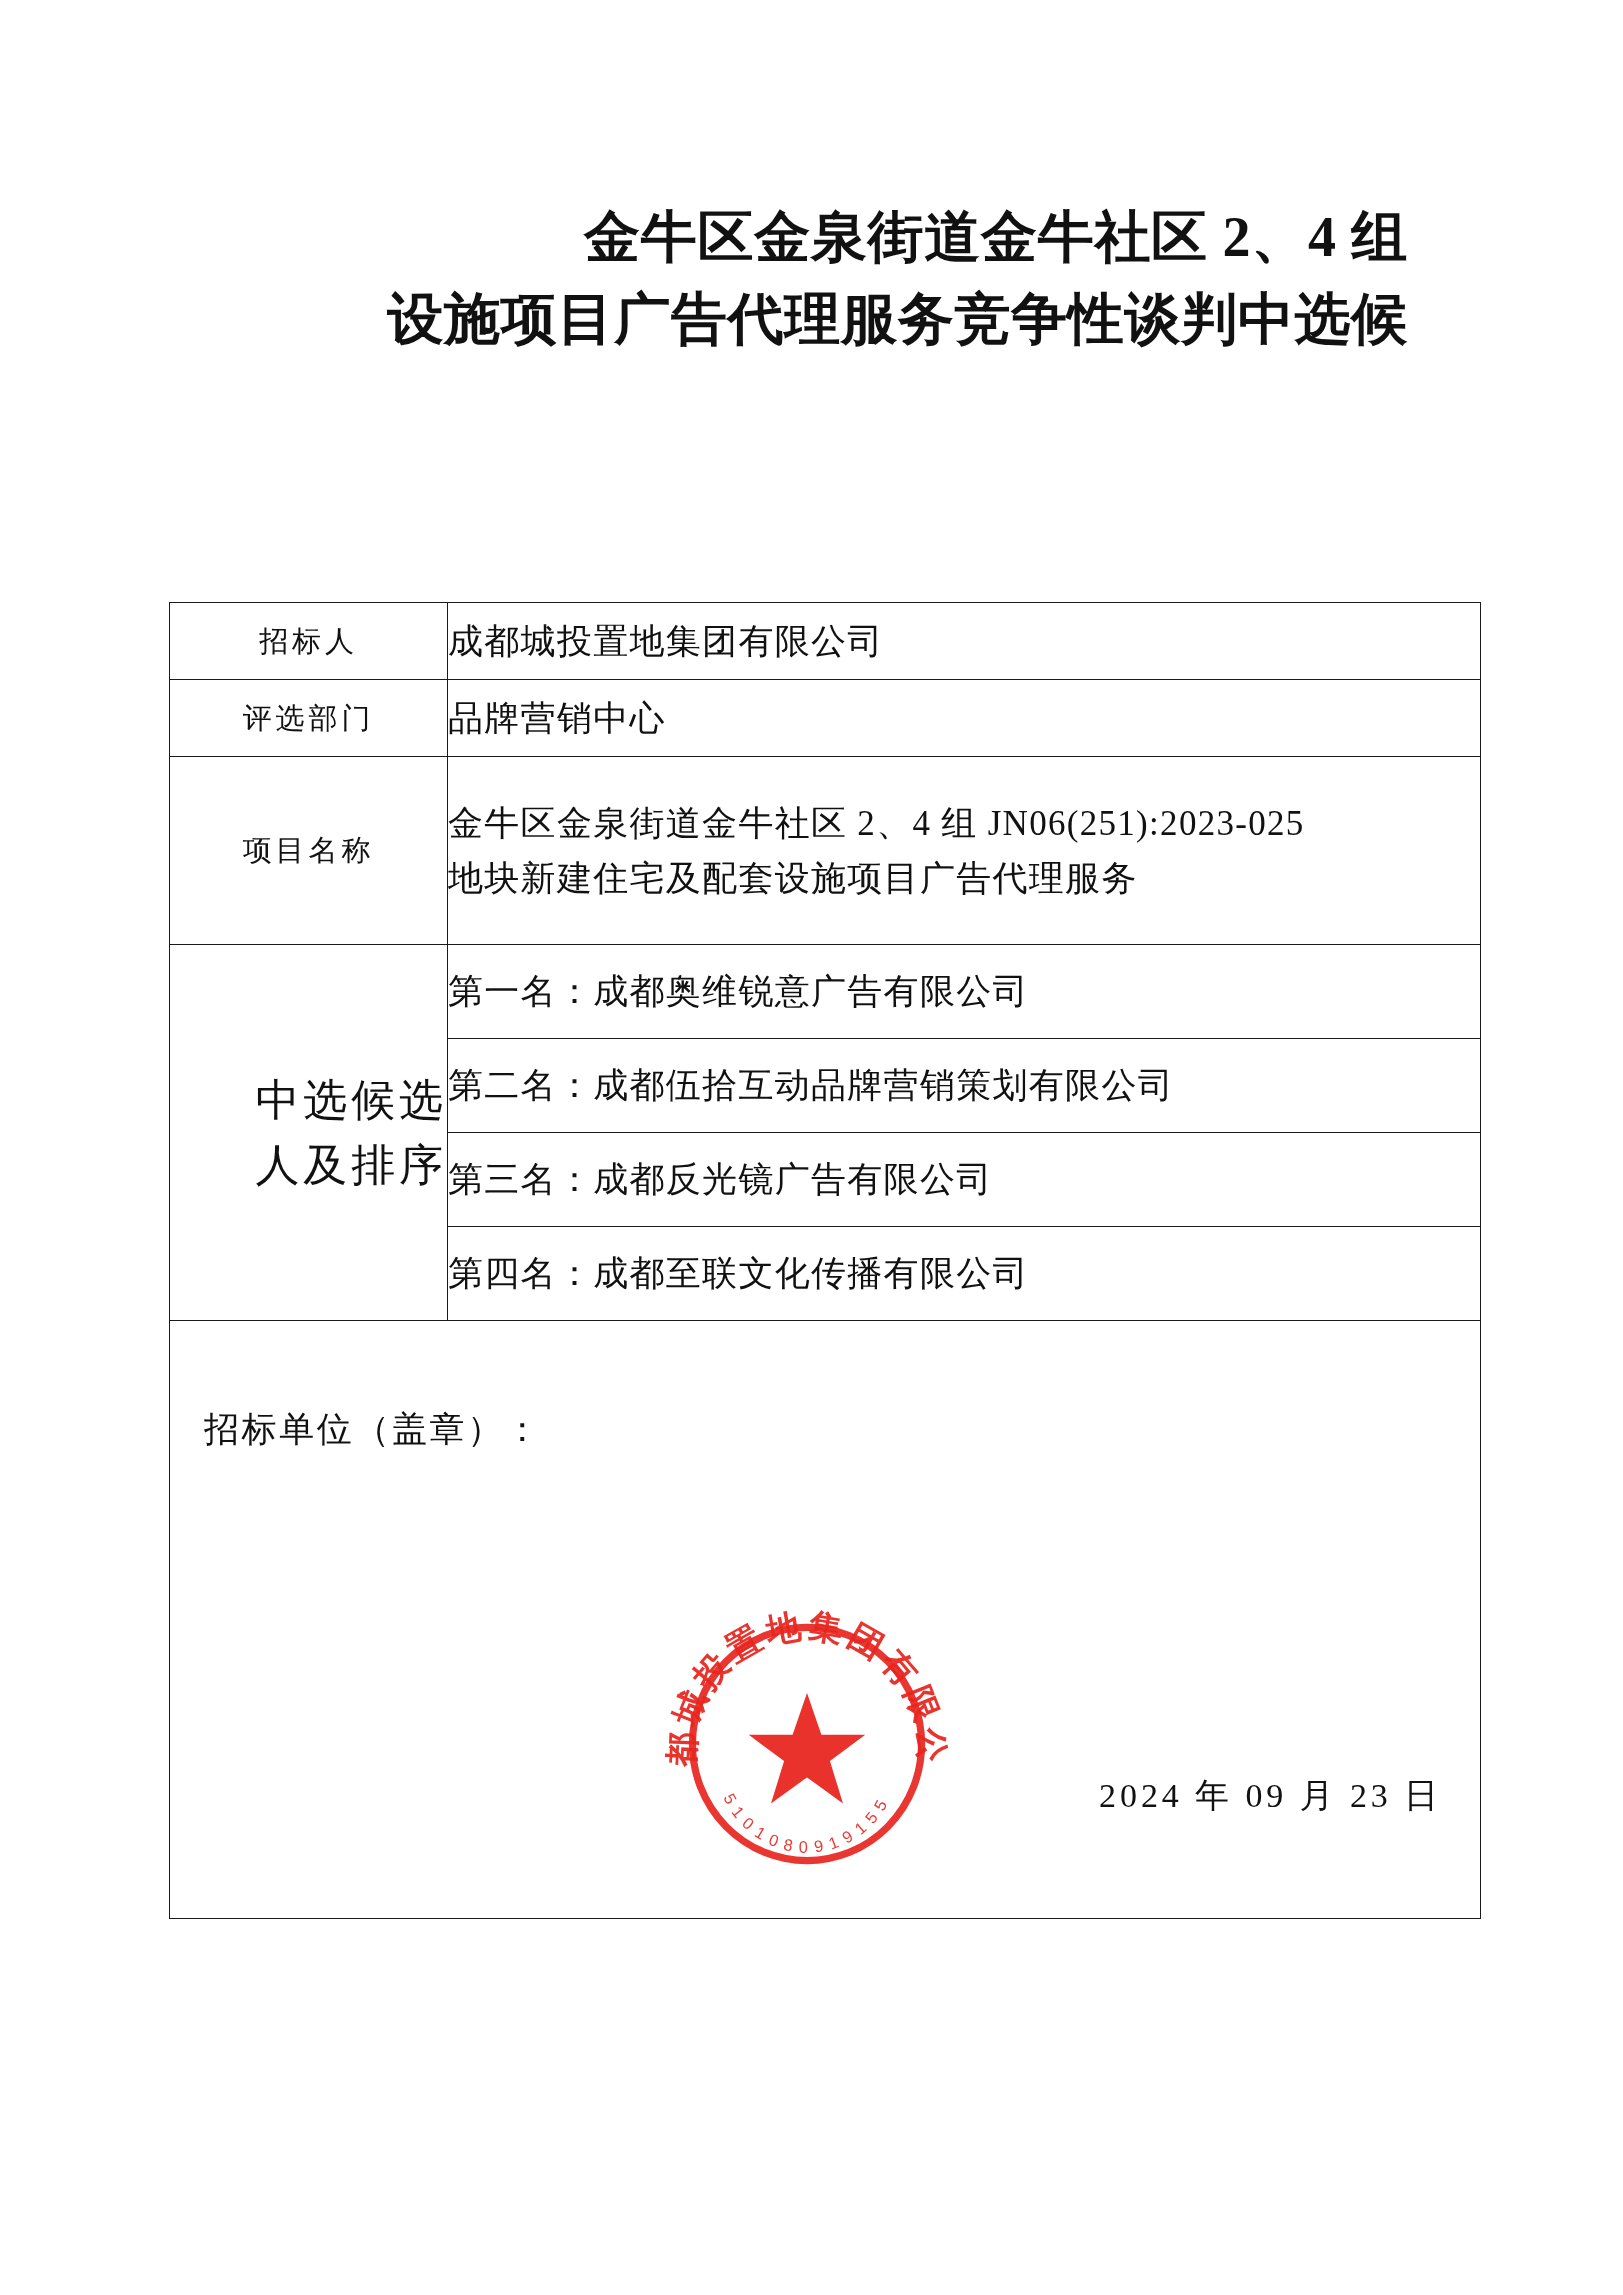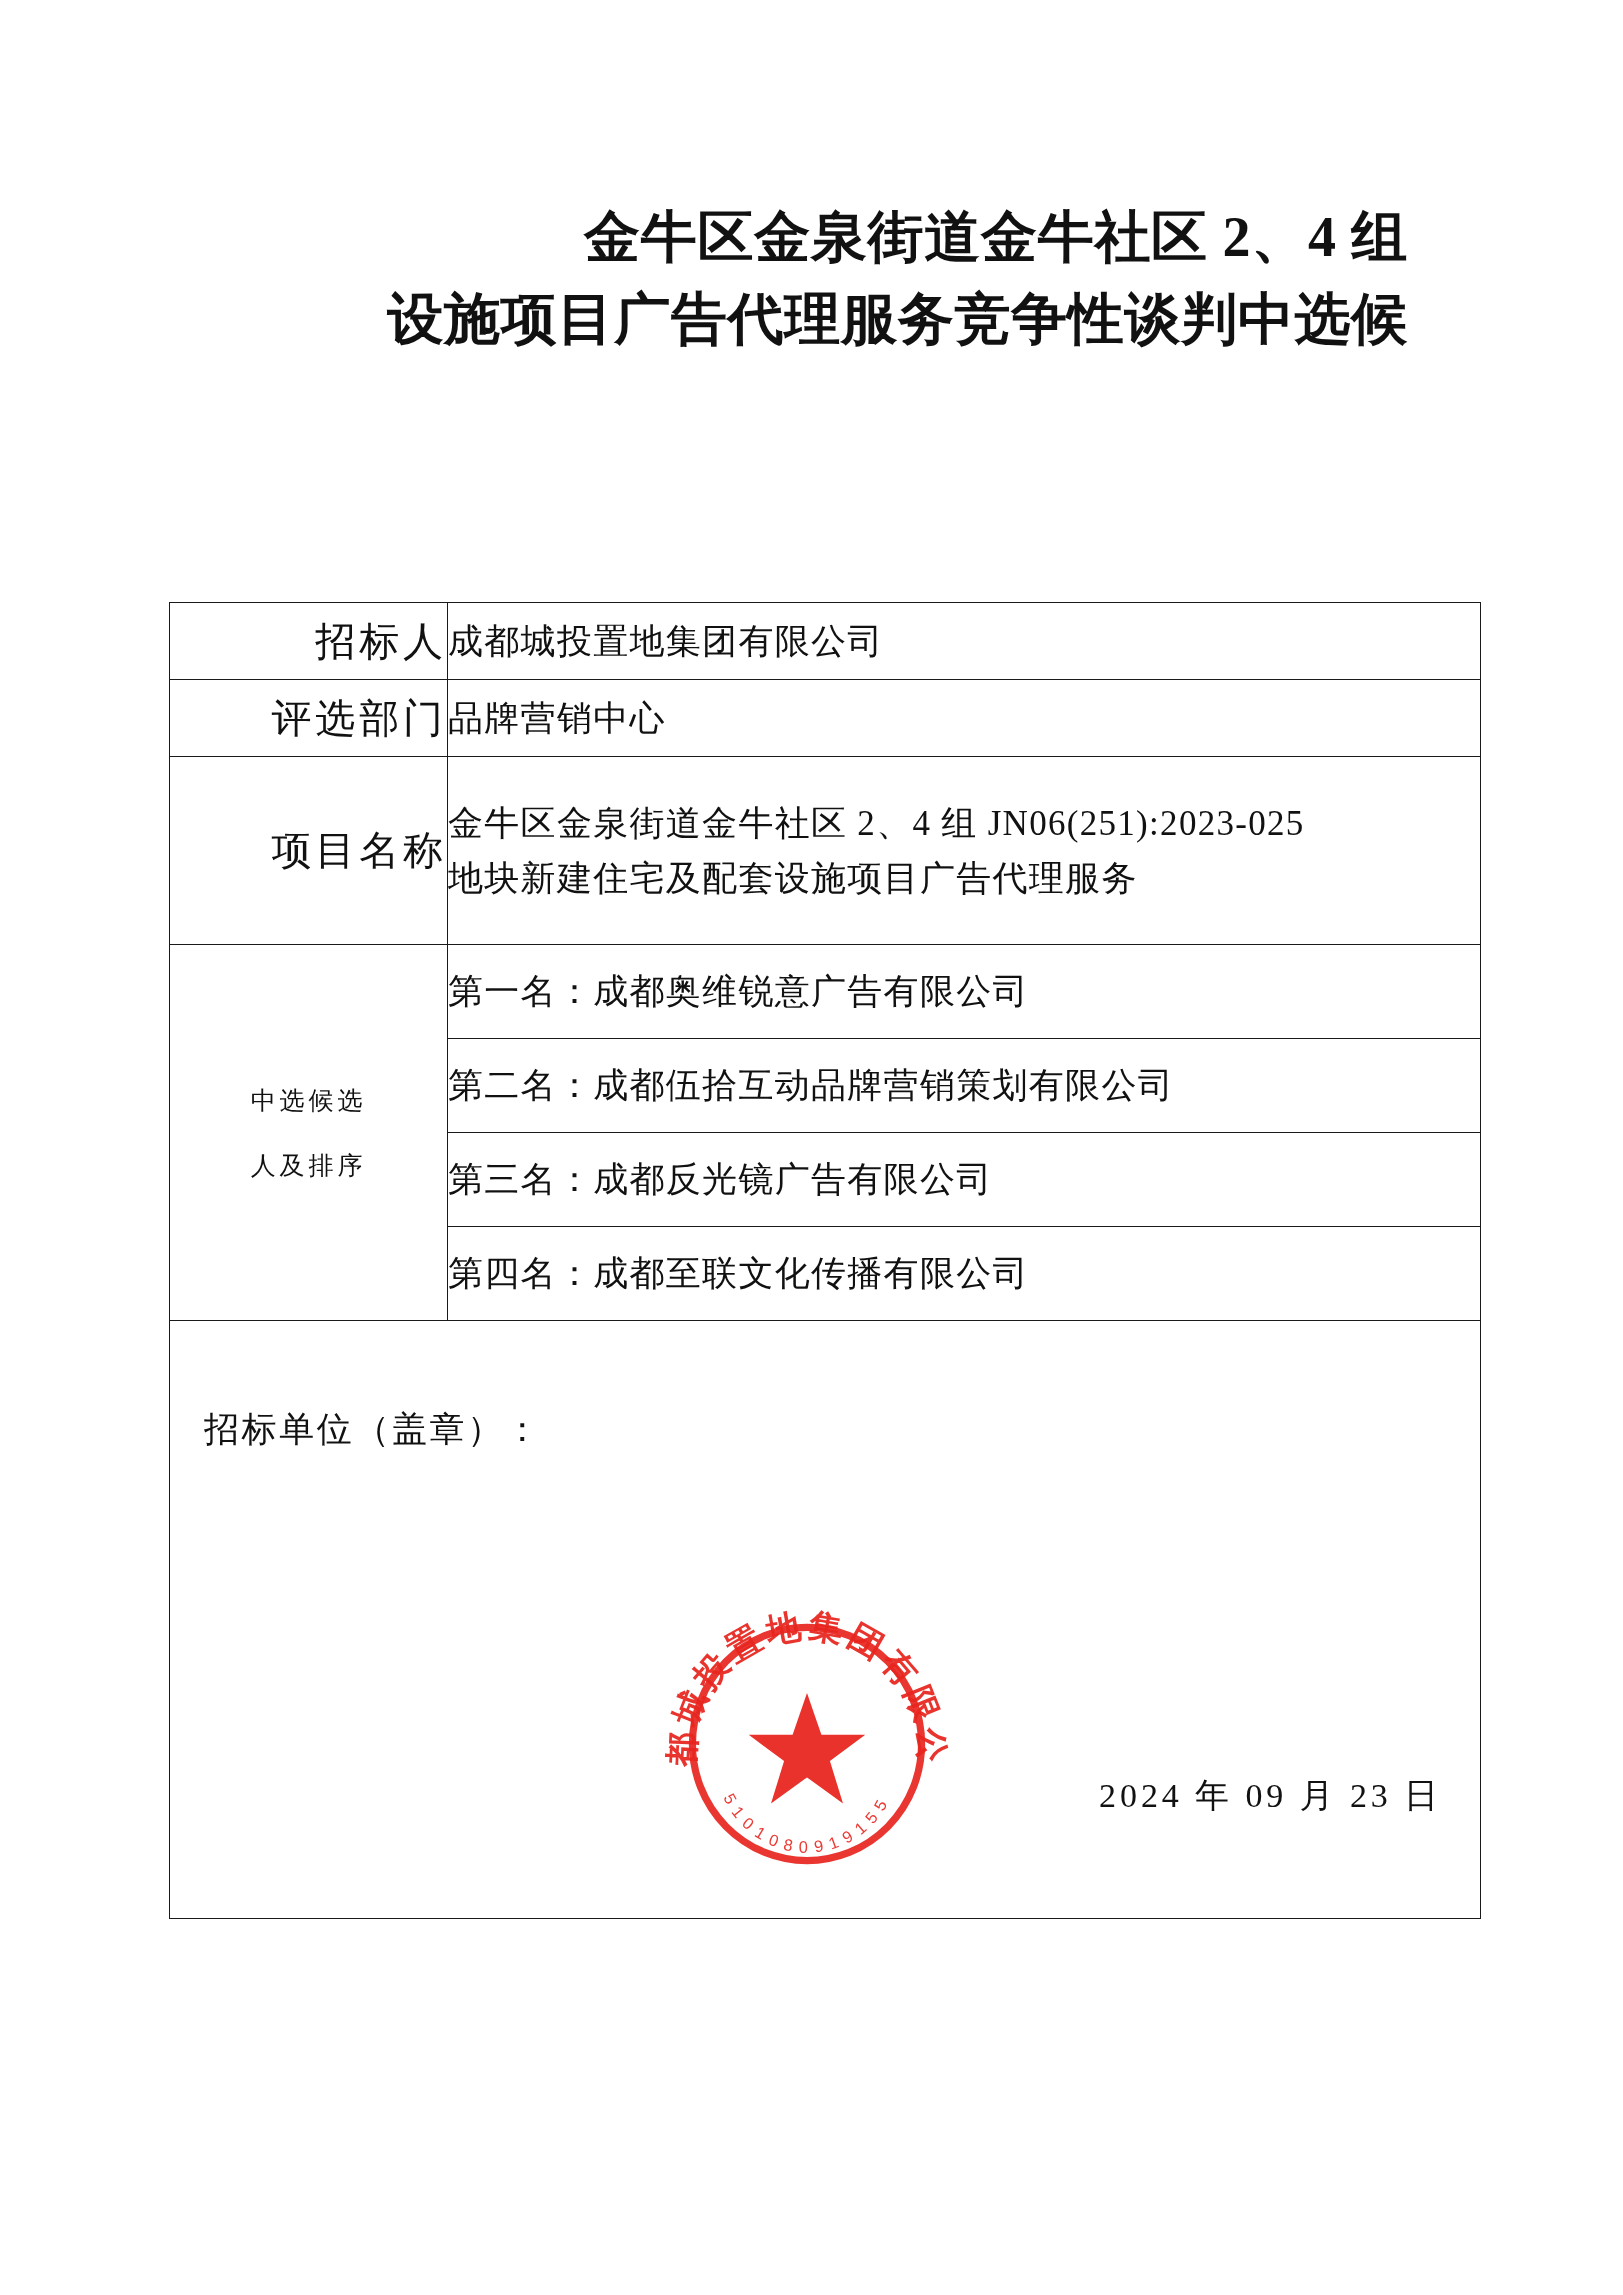--- a/index.html
+++ b/index.html
@@ -44,43 +44,43 @@
   }
   .doc-table td {
     border: 1.3px solid #1a1a1a;
     vertical-align: middle;
     padding: 0;
   }
   .col-label { width: 278px; }
   .col-value { width: 1033px; }
 
   .cell-label {
-    text-align: right;
-    font-size: 40px;
+    text-align: center;
+    font-size: 29px;
     line-height: 55px;
     letter-spacing: 3.9px;
     padding: 6.5px 0;
   }
   .cell-value {
     text-align: left;
     font-size: 35px;
     line-height: 55px;
     letter-spacing: 1.3px;
     padding: 6.5px 0 6.5px 34px;
   }
   .cell-value .line2 { display: block; }
 
   .row-h1 { height: 77px; }
   .row-h2 { height: 77px; }
   .row-h3 { height: 188px; }
   .row-cand { height: 94px; }
 
   .rank-label {
-    text-align: center;
-    font-size: 25px;
+    text-align: right;
+    font-size: 44px;
     line-height: 65px;
     letter-spacing: 3.9px;
   }
   .rank-label span { display: block; }
 
   .footer-cell {
     height: 597px;
     position: relative;
     vertical-align: top;
   }

